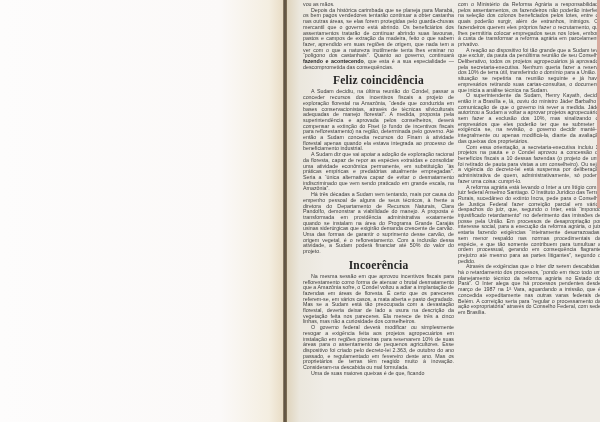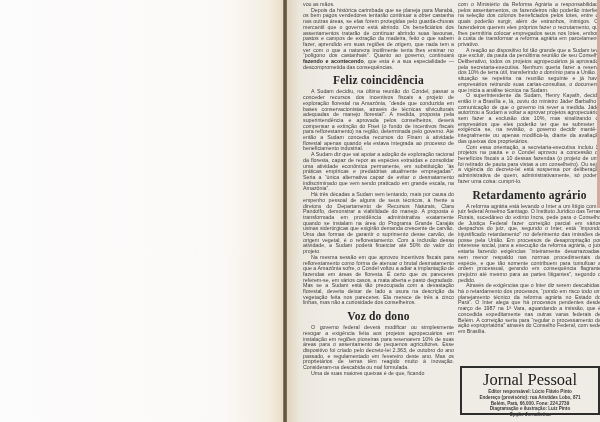--- a/index.html
+++ b/index.html
@@ -40,42 +40,33 @@
 
     <div class="col col-left">
       <p class="noindent">vou as mãos.</p>
       <p><span>Depois da histórica carimbada que se planeja para Marabá, os bem pagos vendedores tentarão continuar a obter castanha nas outras áreas, se elas forem protegidas pelo guarda-chuvas mercantil que o governo está abrindo. Os beneficiários dos assentamentos tratarão de continuar abrindo suas lavouras, pastos e campos de extração da madeira, feito o que sabem fazer, aprendido em suas regiões de origem, que nada tem a ver com o que a natureza inutilmente tenta lhes ensinar no “polígono dos castanhais”. Quanto ao governo, continuará </span><b>fazendo e acontecendo</b><span>, que esta é a sua especialidade — descomprometida das consequências.</span></p>
 
       <div class="sec">Feliz coincidência</div>
       <p>A Sudam decidiu, na última reunião do Condel, passar a conceder recursos dos incentivos fiscais a projeto de exploração florestal na Amazônia, “desde que conduzida em bases conservacionistas, através de técnicas silviculturais adequadas de manejo florestal”. A medida, proposta pela superintendência e aprovada pelos conselheiros, deverá compensar a extinção do Fiset (o fundo de incentivos fiscais para reflorestamento) na região, determinada pelo governo. Até então a Sudam concedia recursos do Finam à atividade florestal apenas quando ela estava integrada ao processo de beneficiamento industrial.</p>
       <p>A Sudam diz que vai apoiar a adoção de exploração racional da floresta, capaz de repor as espécies extraídas e consolidar uma atividade econômica permanente, em substituição “às práticas empíricas e predatórias atualmente empregadas”. Seria a “única alternativa capaz de evitar o desmatamento indiscriminado que vem sendo praticado em grande escala, na Amazônia”.</p>
       <p>Há três décadas a Sudam vem tentando, mais por causa do empenho pessoal de alguns de seus técnicos, à frente a diretora do Departamento de Recursos Naturais, Clara Pandolfo, demonstrar a viabilidade do manejo. A proposta é transformada em providência administrativa exatamente quando se instalam na área do Programa Grande Carajás usinas siderúrgicas que exigirão demanda crescente de carvão. Uma das formas de garantir o suprimento desse carvão, de origem vegetal, é o reflorestamento. Com a inclusão dessa atividade, a Sudam poderá financiar até 50% do valor do projeto.</p>
 
+      <div class="sec">Incoerência</div>
       <p>Na mesma sessão em que aprovou incentivos fiscais para reflorestamento como forma de atenuar o brutal desmatamento que a Amazônia sofre, o Condel voltou a adiar a implantação de fazendas em áreas de floresta. É certo que os pareceres referem-se, em vários casos, a mata aberta e pasto degradado. Mas se a Sudam está tão preocupada com a devastação florestal, deveria deixar de lado a usura na descrição da vegetação feita nos pareceres. Ela merece de três a cinco linhas, mas não a curiosidade dos conselheiros.</p>
 
-      <div class="sec">Voz do dono</div>
       <p>O governo federal deverá modificar ou simplesmente revogar a exigência feita aos projetos agropecuários em instalação em regiões pioneiras para reservarem 10% de suas áreas para o assentamento de pequenos agricultores. Esse dispositivo foi criado pelo decreto-lei 2.363, de outubro do ano passado, e regulamentado em fevereiro deste ano. Mas os proprietários de terras têm reagido muito à inovação. Consideram-na descabida ou mal formulada.</p>
       <p>Uma de suas maiores queixas é de que, ficando</p>
     </div>
 
     <div class="col col-right">
       <p class="noindent">com o Ministério da Reforma Agrária a responsabilidade pelos assentamentos, os fazendeiros não poderão interferir na seleção dos colonos beneficiados pelos lotes, entre os quais poderão surgir, além de estranhos, inimigos. Os fazendeiros querem eles próprios fazer o recrutamento, que lhes permitiria colocar empregados seus nos lotes, embora à custa de transformar a reforma agrária em parcelamento privativo.</p>
       <p>A reação ao dispositivo foi tão grande que a Sudam teve que excluir, da pauta da penúltima reunião de seu Conselho Deliberativo, todos os projetos agropecuários já aprovados pela secretaria-executiva. Nenhum queria fazer a reserva dos 10% de terra útil, transferindo o domínio para a União. A situação se repetiria na reunião seguinte e já havia empresários retirando suas cartas-consultas, o documento que inicia a análise técnica na Sudam.</p>
       <p>O superintendente da Sudam, Henry Kayath, decidiu então ir a Brasília e, lá, ouviu do ministro Jáder Barbalho a comunicação de que o governo irá rever a medida. Jáder autorizou a Sudam a voltar a aprovar projetos agropecuários sem fazer a exclusão dos 10%, mas sinalizando os empresários que eles poderão ter que se submeter à exigência se, na revisão, o governo decidir mantê-la integralmente ou apenas modificá-la, diante da avaliação das queixas dos proprietários.</p>
       <p>Com essa orientação, a secretaria-executiva incluiu 11 projetos na pauta e o Condel aprovou a concessão de benefícios fiscais a 10 dessas fazendas (o projeto de uma foi retirado de pauta para vistas a um conselheiro). Ou seja, a vigência do decreto-lei está suspensa por deliberação administrativa de quem, administrativamente, só poderia fazer uma coisa: cumpri-lo.</p>
 
-      <div class="sec">Retardamento agrário</div>
       <p>A reforma agrária está levando o Inter a um litígio com o juiz federal Anselmo Santiago. O Instituto Jurídico das Terras Rurais, sucedâneo do extinto Incra, pede para o Conselho de Justiça Federal fazer correição parcial em vários despachos do juiz, que, segundo o Inter, está “impondo injustificado retardamento” no deferimento das imissões de posse pela União. Em processos de desapropriação por interesse social, para a execução da reforma agrária, o juiz estaria fazendo exigências “inteiramente desarrazoadas, sem menor respaldo nas normas procedimentais da espécie, e que tão somente contribuem para tumultuar a ordem processual, gerando em consequência flagrante prejuízo até mesmo para as partes litigantes”, segundo o pedido.</p>
       <p>Através de exigências que o Inter diz serem descabidas, há o retardamento dos processos, “pondo em risco todo um planejamento técnico da reforma agrária no Estado do Pará”. O Inter alega que há processos pendentes desde março de 1987 na 1ª Vara, aguardando a imissão, que é concedida expeditamente nas outras varas federais de Belém. A correição seria para “regular o processamento da ação expropriatória” através do Conselho Federal, com sede em Brasília.</p>
     </div>
 
-    <div class="masthead">
-      <div class="masthead-title">Jornal Pessoal</div>
-      <p class="credit">Editor responsável: Lúcio Flávio Pinto</p>
-      <p class="credit">Endereço (provisório): rua Aristides Lobo, 871</p>
-      <p class="credit">Belém, Pará, 66.000. Fone: 224.2739</p>
-      <p class="credit">Diagramação e ilustração: Luiz Pinto</p>
-      <p class="credit">Opção Jornalística</p>
-    </div>
 
     <div class="edge-strip"></div>
   </div>
 </div>
 
 </body></html>

